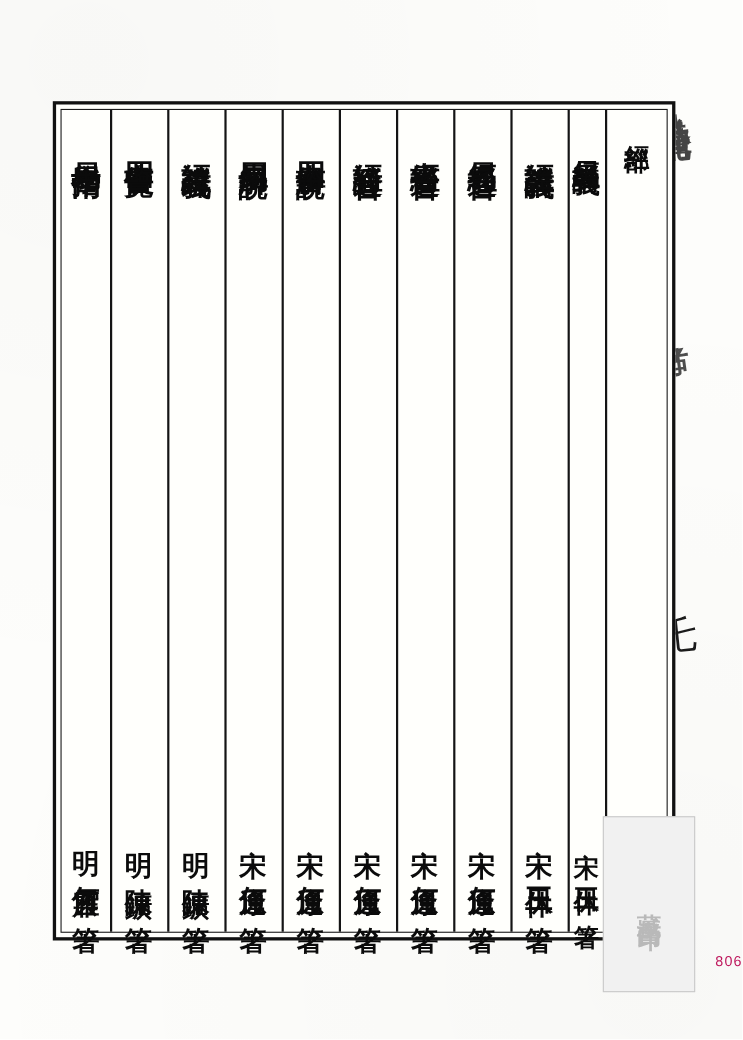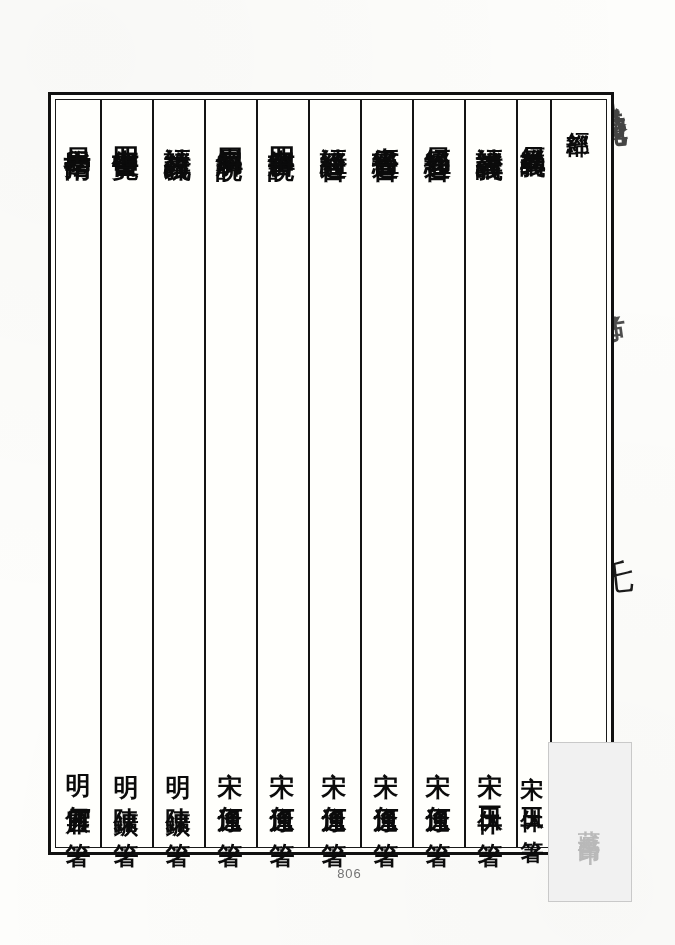--- a/index.html
+++ b/index.html
@@ -185,24 +185,24 @@
     letter-spacing: 6px;
     font-weight: 700;
   }
 
   
   #page-number {
     position: absolute;
     left: 0;
     right: 0;
     top: 866px;
-    text-align: center;
+    text-align: right;
     font-family: "Liberation Sans", sans-serif;
     font-size: 13px;
-    color: #737373;
+    color: #be185d;
     letter-spacing: 1px;
     padding-left: 24px;
   }
 </style>
 </head>
 <body>
 
 <div id="scan">
 
   <div id="margin-strip">

